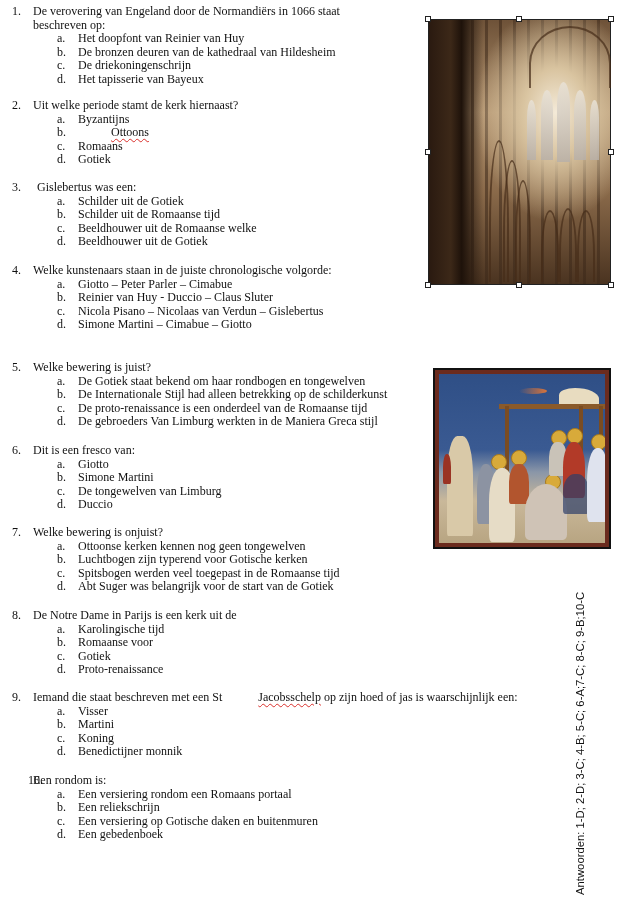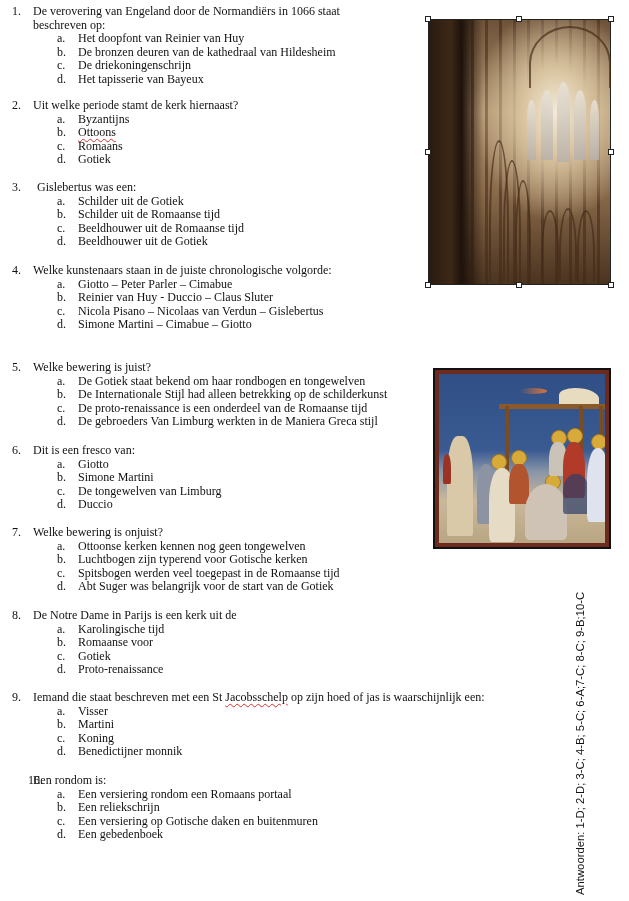--- a/index.html
+++ b/index.html
@@ -5,21 +5,21 @@
   html, body { margin:0; padding:0; background:#ffffff; }
   body { width:629px; height:901px; position:relative; overflow:hidden;
          font-family:"Liberation Serif", "DejaVu Serif", serif; color:#111; }
   .q { position:absolute; left:0; font-size:12px; line-height:13.6px; }
   .q .qline { position:relative; height:13.6px; white-space:nowrap; }
   .q .num { position:absolute; left:12px; }
   .q .qtext { position:absolute; left:33px; }
   .opt { position:relative; height:13.6px; white-space:nowrap; }
   .opt .letter { position:absolute; left:57px; }
   .opt .otext { position:absolute; left:78px;text-align:center; }
-  .spell { text-decoration: underline wavy #d9302c; text-decoration-thickness:1px; text-underline-offset:2px; }
+  .spell { text-decoration: underline wavy #d9302c; text-decoration-thickness:1px; text-underline-offset:2px;margin-left:33px; }
 
   
   .img { position:absolute; box-sizing:border-box; }
   #cathedral { left:428px; top:19px; width:183px; height:266px; border:1px solid #222;
     background:
       linear-gradient(90deg, #2a1a10 0%, #3c2818 12%, #1e120a 18%, rgba(0,0,0,0) 30%),
       radial-gradient(ellipse at 70% 35%, #f4ead8 0%, #d9c4a0 18%, rgba(0,0,0,0) 45%),
       repeating-linear-gradient(90deg, rgba(60,40,25,0.55) 0 3px, rgba(0,0,0,0) 3px 14px),
       linear-gradient(180deg, #6e5238 0%, #b39470 35%, #8a6a4a 65%, #4a3320 100%);
   }
@@ -103,21 +103,21 @@
       <div class="opt">
         <span class="letter">a.</span>
         <span class="otext">Schilder uit de Gotiek</span>
       </div>
       <div class="opt">
         <span class="letter">b.</span>
         <span class="otext">Schilder uit de Romaanse tijd</span>
       </div>
       <div class="opt">
         <span class="letter">c.</span>
-        <span class="otext">Beeldhouwer uit de Romaanse tijd</span>
+        <span class="otext">Beeldhouwer uit de Romaanse welke</span>
       </div>
       <div class="opt">
         <span class="letter">d.</span>
         <span class="otext">Beeldhouwer uit de Gotiek</span>
       </div>
     </div>
     <div class="q" style="top: 264px;">
       <div class="qline">
         <span class="num">4.</span>
         <span class="qtext">Welke kunstenaars staan in de juiste chronologische volgorde:</span>

